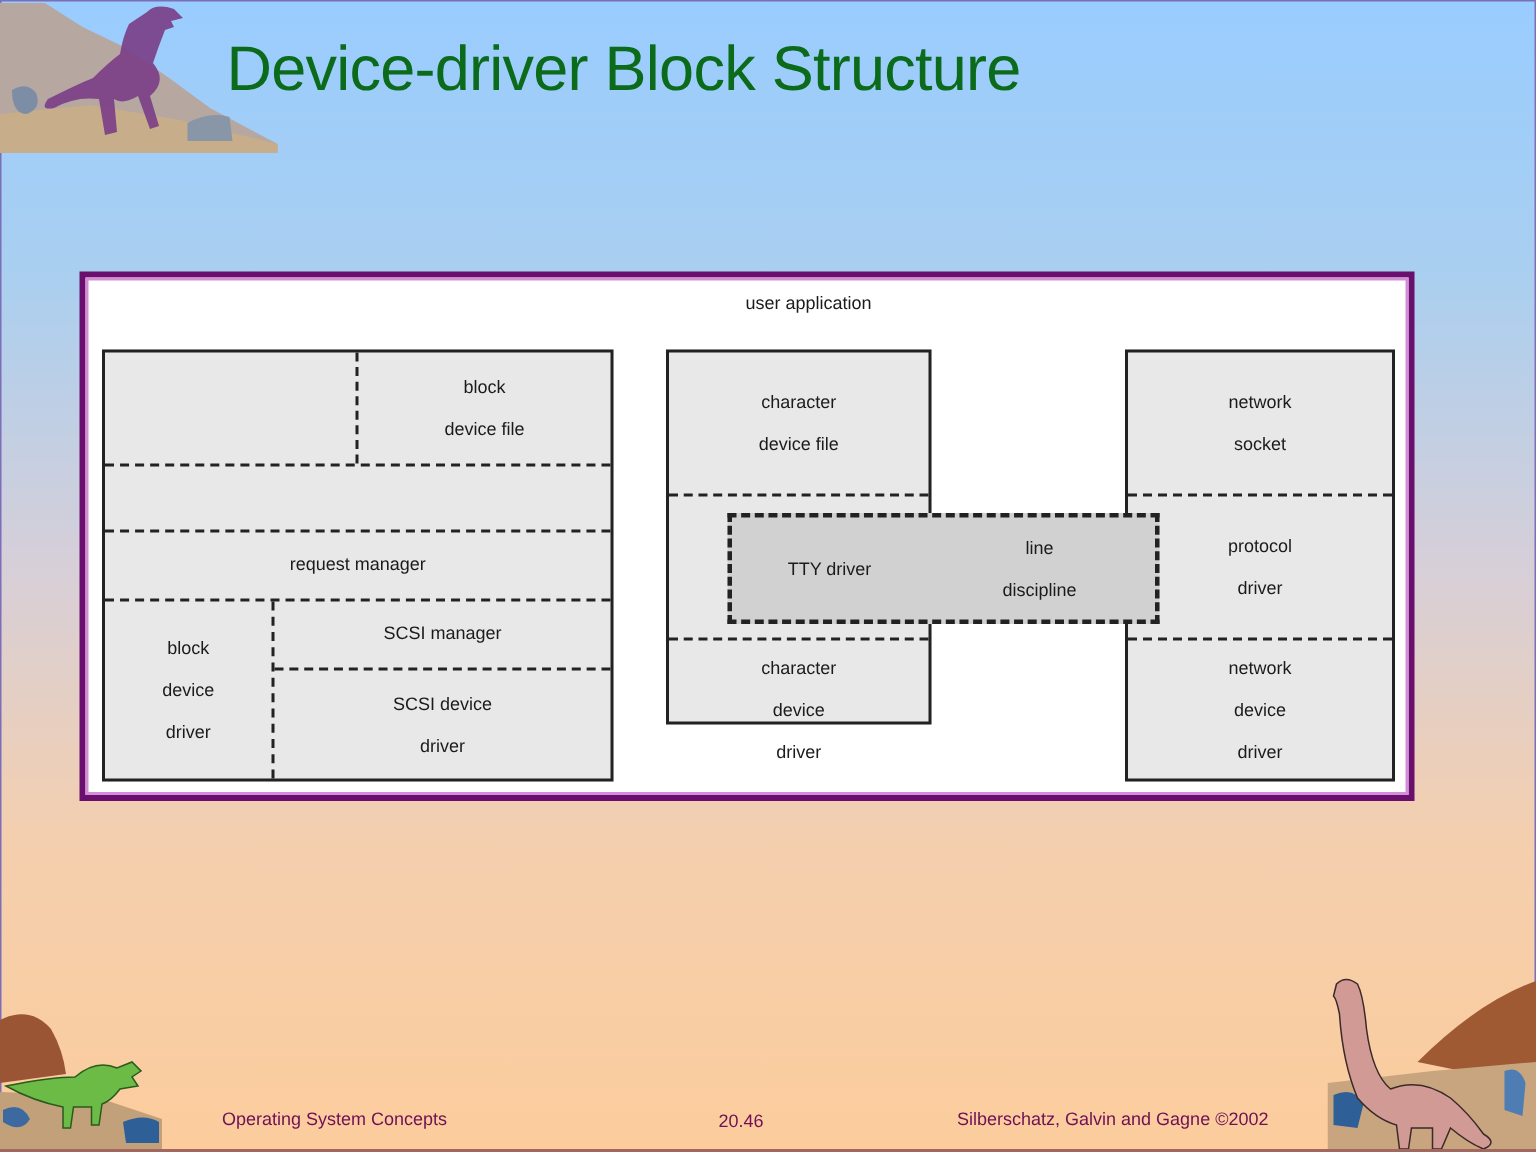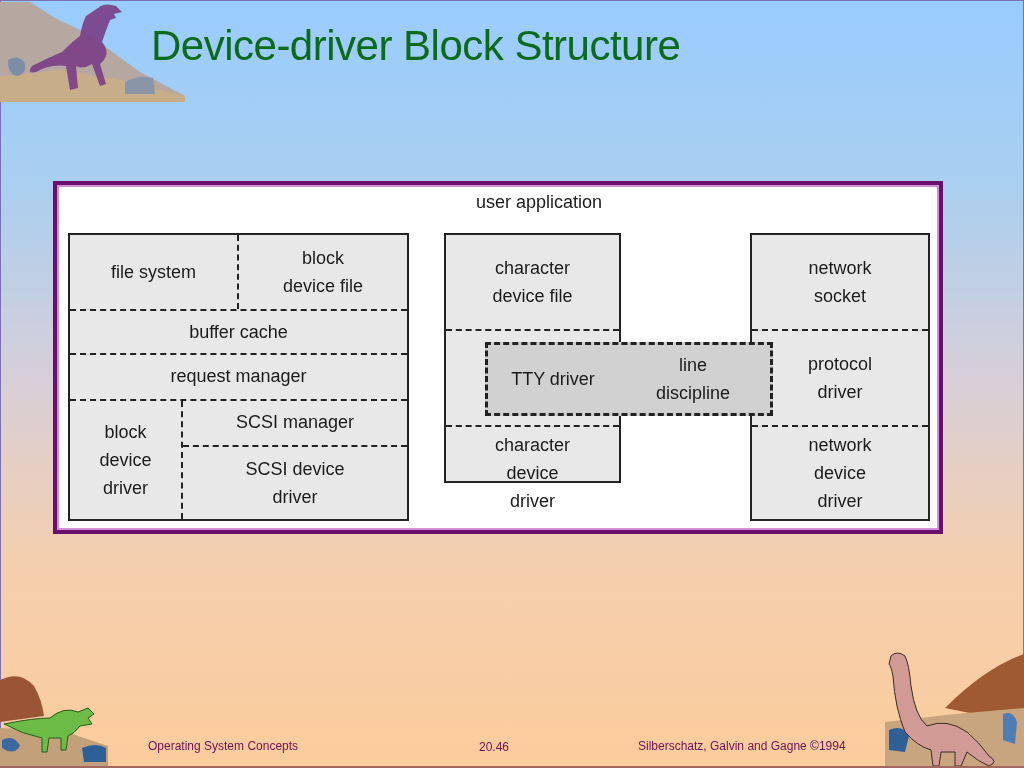--- a/index.html
+++ b/index.html
@@ -18,21 +18,21 @@
 
   
   .panel {
     position:absolute; left:53px; top:181px; width:890px; height:353px;
     box-sizing:border-box; background:#6b0f6e; padding:4px;
   }
   .panel-inner {
     width:100%; height:100%; box-sizing:border-box; border:2px solid #d28fd8; background:#fff;
     position:relative;
   }
-  .lbl { position:absolute; font-size:18px; color:#1b1b1b; text-align:center; line-height:28px; white-space:pre-line; display:flex; align-items:center; justify-content:center; }
+  .lbl { position:absolute; font-size:12px; color:#1b1b1b; text-align:center; line-height:28px; white-space:pre-line; display:flex; align-items:center; justify-content:center; }
   .box { position:absolute; background:#e8e8e8; border:2px solid #222; box-sizing:border-box; }
   .hd { position:absolute; left:0; right:0; height:0; border-top:2px dashed #222; }
   .vd { position:absolute; top:0; width:0; border-left:2px dashed #222; }
   .tty {
     position:absolute; background:#d1d1d1; border:3px dashed #222; box-sizing:border-box;
   }
 
   .footer { position:absolute; font-size:12px; color:#6e1155; }
   .deco { position:absolute; }
 </style>
@@ -53,25 +53,23 @@
 
 <div class="title">Device-driver Block Structure</div>
 
 <div class="panel">
   <div class="panel-inner">
 
     <div class="lbl" style="left:380px;top:2px;width:200px;height:26px;">user application</div>
 
     <div class="box" style="left:9px;top:46px;width:341px;height:288px;">
       <div class="vd" style="left:167px;height:74px;"></div>
-      <div class="lbl" style="left:0;top:0;width:167px;height:74px;">file system</div>
       <div class="lbl" style="left:169px;top:0;width:168px;height:74px;">block
 device file</div>
       <div class="hd" style="top:74px;"></div>
-      <div class="lbl" style="left:0;top:76px;width:337px;height:42px;">buffer cache</div>
       <div class="hd" style="top:118px;"></div>
       <div class="lbl" style="left:0;top:120px;width:337px;height:42px;">request manager</div>
       <div class="hd" style="top:164px;"></div>
       <div class="vd" style="left:111px;top:166px;height:118px;"></div>
       <div class="lbl" style="left:0;top:166px;width:111px;height:118px;">block
 device
 driver</div>
       <div class="lbl" style="left:113px;top:166px;width:224px;height:42px;">SCSI manager</div>
       <div class="hd" style="left:113px;top:210px;"></div>
       <div class="lbl" style="left:113px;top:212px;width:224px;height:72px;text-align:center;">SCSI device
@@ -120,15 +118,15 @@
 <svg class="deco" style="left:885px;top:648px" width="139" height="118" viewBox="0 0 139 118">
   <path d="M60,60 q40,-40 79,-54 l0,70z" fill="#9f5a33"></path>
   <path d="M0,74 L70,66 L139,60 L139,118 L0,118Z" fill="#c9a57f"></path>
   <path d="M4,82 q14,-6 20,6 l-4,16 -16,-2z" fill="#2f5f97"></path>
   <path d="M118,66 q10,-4 14,8 l-2,22 -12,-4z" fill="#4d7db3"></path>
   <path d="M6,8 q6,-6 14,0 q4,8 6,30 q4,30 16,40 q20,-8 40,6 q12,10 22,24 q10,6 0,10 q-10,-4 -22,-14 l-6,14 -6,0 0,-14 -14,0 -2,14 -6,0 -2,-16 q-14,-4 -26,-18 q-10,-24 -12,-56 q-2,-10 -4,-12z" fill="#d19a94" stroke="#3a2a2a" stroke-width="1"></path>
 </svg>
 
 <div class="footer" style="left:120px;top:739px;margin-left:28px;">Operating System Concepts</div>
 <div class="footer" style="left:479px;top:740px;">20.46</div>
-<div class="footer" style="left:638px;top:739px;">Silberschatz, Galvin and  Gagne ©1994</div>
+<div class="footer" style="left:638px;top:739px;">Silberschatz, Galvin and  Gagne ©2002</div>
 
 <div class="bottom-line"></div>
 
 </body></html>

